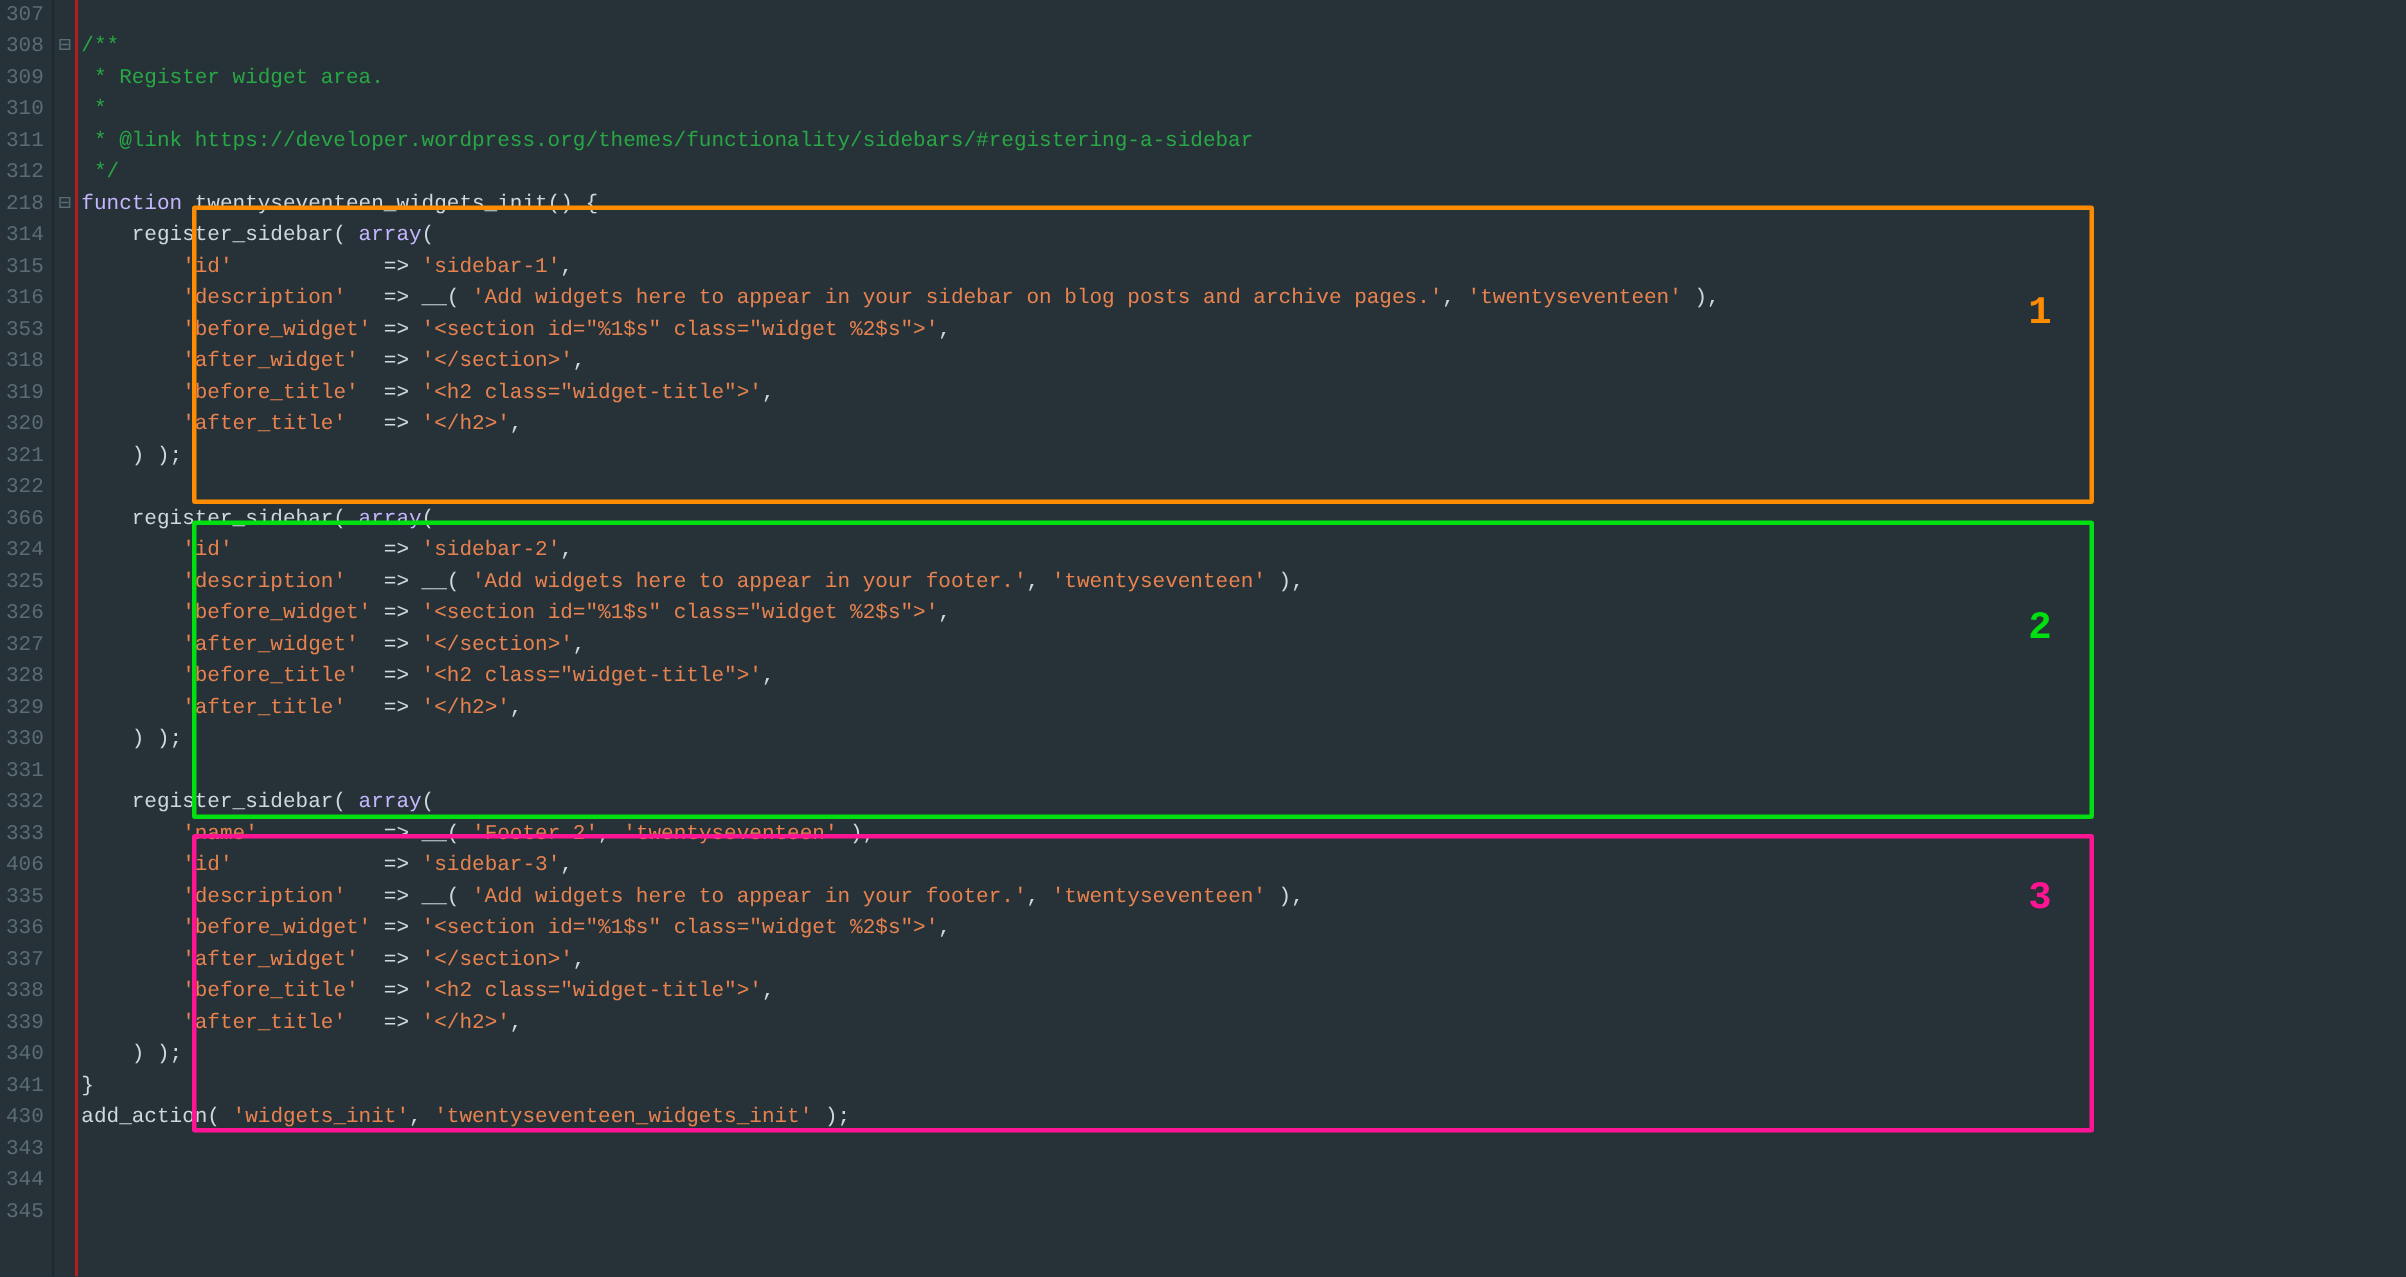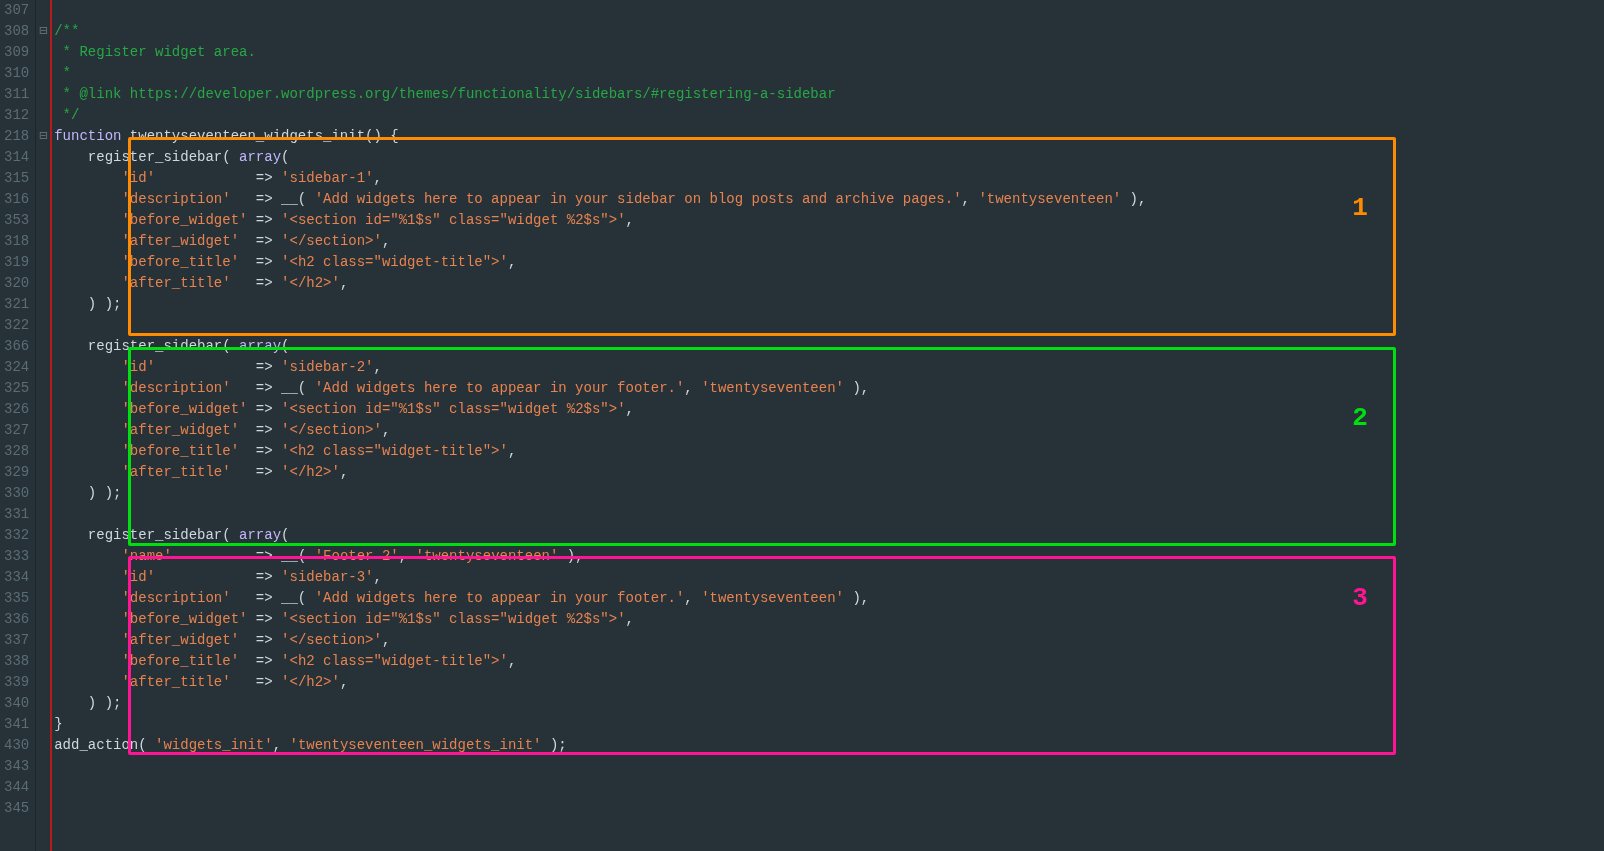--- a/index.html
+++ b/index.html
@@ -43,21 +43,21 @@
       <div class="ln">324</div>
       <div class="ln">325</div>
       <div class="ln">326</div>
       <div class="ln">327</div>
       <div class="ln">328</div>
       <div class="ln">329</div>
       <div class="ln">330</div>
       <div class="ln">331</div>
       <div class="ln">332</div>
       <div class="ln">333</div>
-      <div class="ln">334</div>
+      <div class="ln">406</div>
       <div class="ln">335</div>
       <div class="ln">336</div>
       <div class="ln">337</div>
       <div class="ln">338</div>
       <div class="ln">339</div>
       <div class="ln">340</div>
       <div class="ln">341</div>
       <div class="ln">430</div>
       <div class="ln">343</div>
       <div class="ln">344</div>

